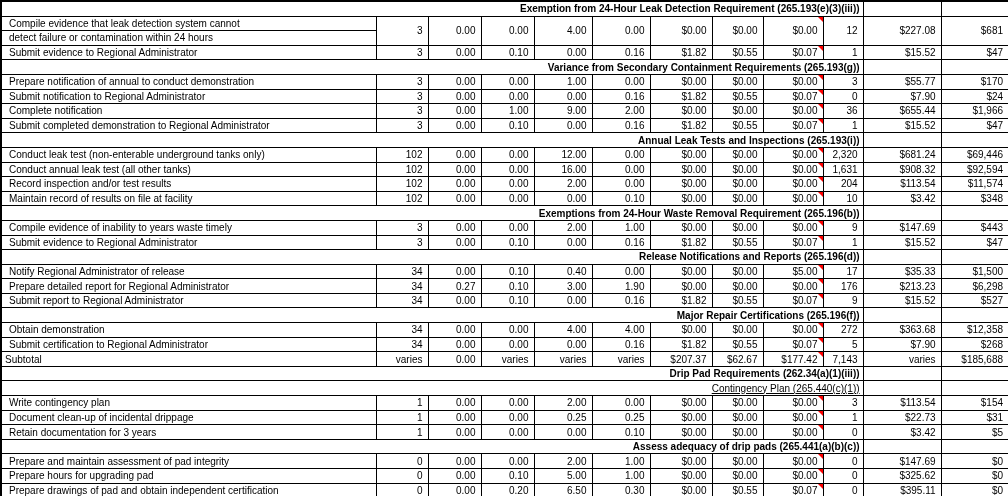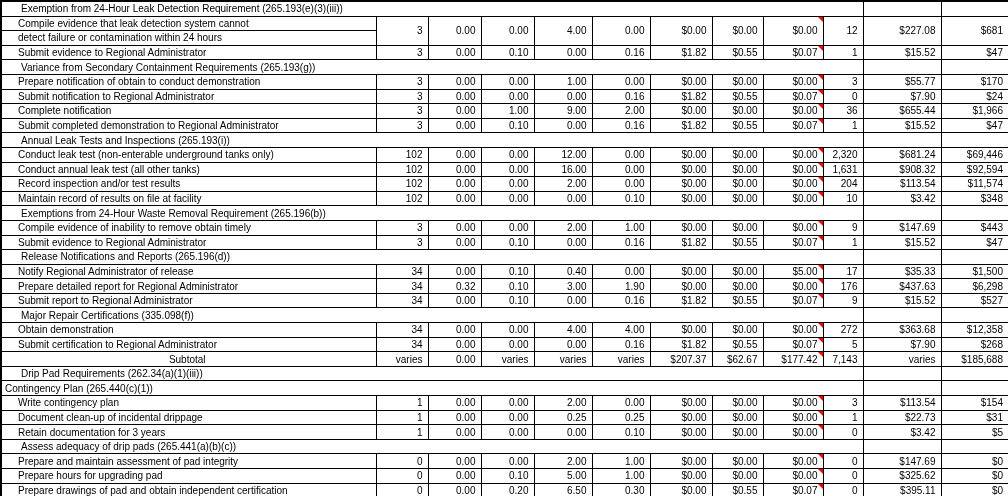--- a/index.html
+++ b/index.html
@@ -24,25 +24,25 @@
   td {
     border: 1px solid #000000;
     height: 13.6px;
     line-height: 11px;
     padding: 0 3px;
     overflow: hidden;
     white-space: nowrap;
     position: relative;
     vertical-align: middle;
   }
-  td.desc { padding-left: 16px; text-align: left; }
-  td.section { font-weight: normal; padding-left: 19px; text-align: left; }
-  td.subsection { padding-left: 3px; text-align: left; }
+  td.desc { padding-left: 7px; text-align: left; }
+  td.section { font-weight: bold; padding-left: 19px; text-align: right; }
+  td.subsection { padding-left: 3px; text-align: right; text-decoration: underline; }
   td.num { text-align: right; padding-right: 5px; }
-  td.subtotal-label { text-align: center; padding-right: 6px; }
+  td.subtotal-label { text-align: left; padding-right: 6px; }
   .comment-marker {
     position: absolute;
     top: 0;
     right: 0;
     width: 0;
     height: 0;
     border-top: 5px solid #FF0000;
     border-left: 5px solid transparent;
   }
 </style>
@@ -100,21 +100,21 @@
         <td class="num">1</td>
         <td class="num">$15.52</td>
         <td class="num">$47</td>
       </tr>
       <tr>
         <td class="section" colspan="10">Variance from Secondary Containment Requirements (265.193(g))</td>
         <td></td>
         <td></td>
       </tr>
       <tr>
-        <td class="desc">Prepare notification of obtain to conduct demonstration</td>
+        <td class="desc">Prepare notification of annual to conduct demonstration</td>
         <td class="num">3</td>
         <td class="num">0.00</td>
         <td class="num">0.00</td>
         <td class="num">1.00</td>
         <td class="num">0.00</td>
         <td class="num">$0.00</td>
         <td class="num">$0.00</td>
         <td class="num">$0.00<span class="comment-marker" style="border-top-color: rgb(255, 0, 0);"></span></td>
         <td class="num">3</td>
         <td class="num">$55.77</td>
@@ -222,21 +222,21 @@
         <td class="num">10</td>
         <td class="num">$3.42</td>
         <td class="num">$348</td>
       </tr>
       <tr>
         <td class="section" colspan="10">Exemptions from 24-Hour Waste Removal Requirement (265.196(b))</td>
         <td></td>
         <td></td>
       </tr>
       <tr>
-        <td class="desc">Compile evidence of inability to remove obtain timely</td>
+        <td class="desc">Compile evidence of inability to years waste timely</td>
         <td class="num">3</td>
         <td class="num">0.00</td>
         <td class="num">0.00</td>
         <td class="num">2.00</td>
         <td class="num">1.00</td>
         <td class="num">$0.00</td>
         <td class="num">$0.00</td>
         <td class="num">$0.00<span class="comment-marker" style="border-top-color: rgb(255, 0, 0);"></span></td>
         <td class="num">9</td>
         <td class="num">$147.69</td>
@@ -271,47 +271,47 @@
         <td class="num">$0.00</td>
         <td class="num">$0.00</td>
         <td class="num">$5.00<span class="comment-marker" style="border-top-color: rgb(255, 0, 0);"></span></td>
         <td class="num">17</td>
         <td class="num">$35.33</td>
         <td class="num">$1,500</td>
       </tr>
       <tr>
         <td class="desc">Prepare detailed report for Regional Administrator</td>
         <td class="num">34</td>
-        <td class="num">0.32</td>
+        <td class="num">0.27</td>
         <td class="num">0.10</td>
         <td class="num">3.00</td>
         <td class="num">1.90</td>
         <td class="num">$0.00</td>
         <td class="num">$0.00</td>
         <td class="num">$0.00<span class="comment-marker" style="border-top-color: rgb(255, 0, 0);"></span></td>
         <td class="num">176</td>
-        <td class="num">$437.63</td>
+        <td class="num">$213.23</td>
         <td class="num">$6,298</td>
       </tr>
       <tr>
         <td class="desc">Submit report to Regional Administrator</td>
         <td class="num">34</td>
         <td class="num">0.00</td>
         <td class="num">0.10</td>
         <td class="num">0.00</td>
         <td class="num">0.16</td>
         <td class="num">$1.82</td>
         <td class="num">$0.55</td>
         <td class="num">$0.07<span class="comment-marker" style="border-top-color: rgb(255, 0, 0);"></span></td>
         <td class="num">9</td>
         <td class="num">$15.52</td>
         <td class="num">$527</td>
       </tr>
       <tr>
-        <td class="section" colspan="10">Major Repair Certifications (335.098(f))</td>
+        <td class="section" colspan="10">Major Repair Certifications (265.196(f))</td>
         <td></td>
         <td></td>
       </tr>
       <tr>
         <td class="desc">Obtain demonstration</td>
         <td class="num">34</td>
         <td class="num">0.00</td>
         <td class="num">0.00</td>
         <td class="num">4.00</td>
         <td class="num">4.00</td>

